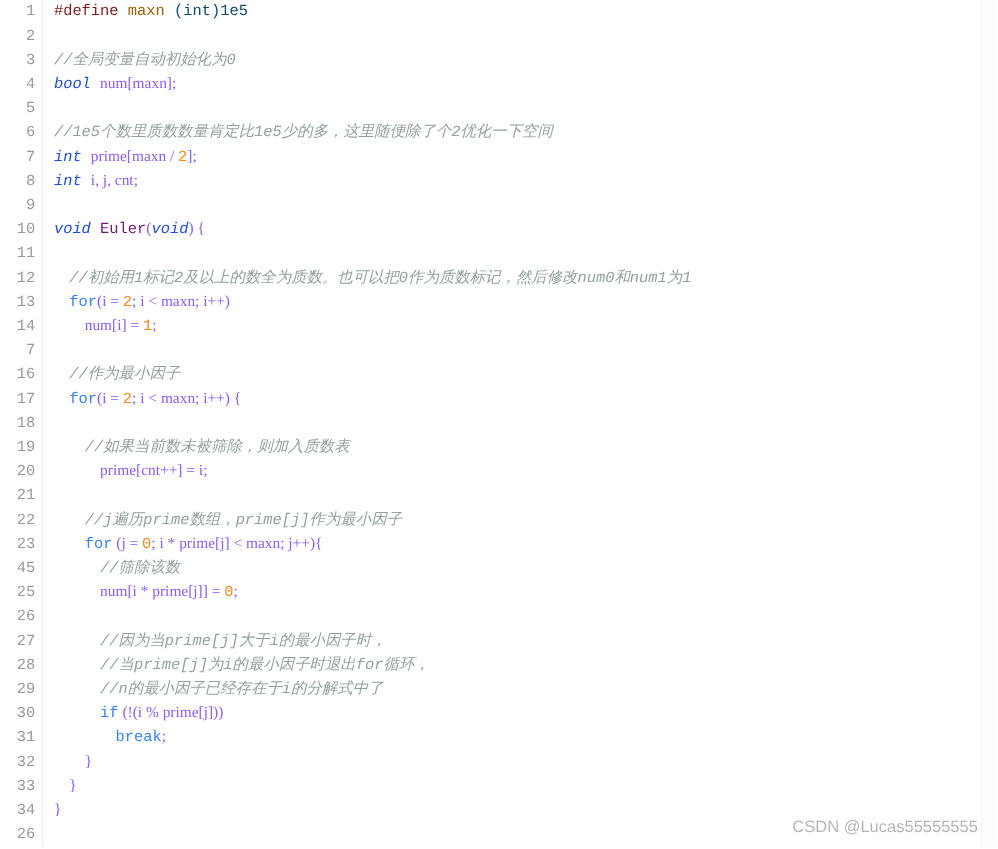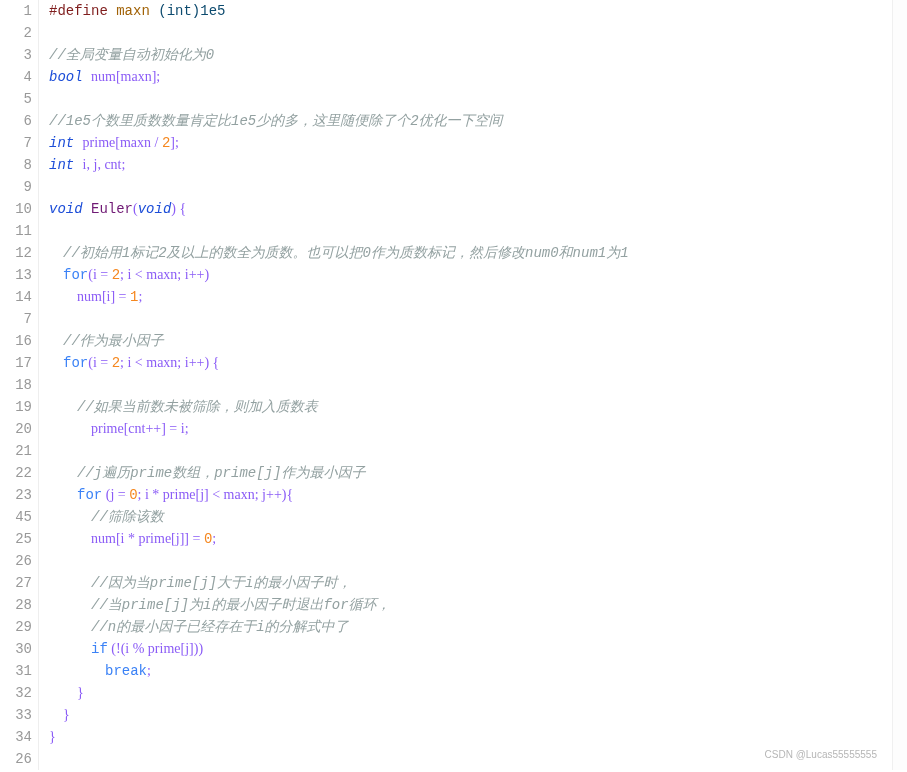--- a/index.html
+++ b/index.html
@@ -43,25 +43,25 @@
   .s-cast  { color: #0c4a6e; }
   .s-cmt   { color: #93a1a1; font-style: italic; }
   .s-type  { color: #1d4ed8; font-style: italic; }
   .s-kw    { color: #3b82f6; }
   .s-fn    { color: #701a75; }
   .s-num   { color: #f5871f; }
   .s-id    { color: #8b5cf6; font-family: Liberation Serif, serif; }
 
   .watermark {
     position: absolute;
-    right: 30px;
+    right: 18px;
     bottom: 10px;
     color: rgba(120,120,120,0.55);
     font-family: Arial, sans-serif;
-    font-size: 10px;
+    font-size: 15px;
     pointer-events: none;
   }
   .scroll-edge {
     position: absolute;
     right: 0;
     top: 0;
     bottom: 0;
     width: 14px;
     background: #fdfdfd;
     border-left: 1px solid #f0f0f0;

